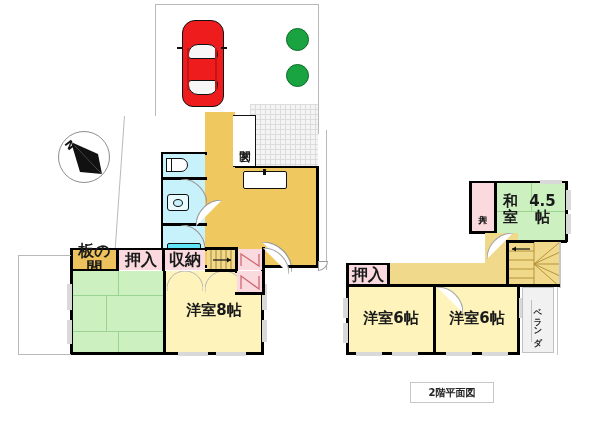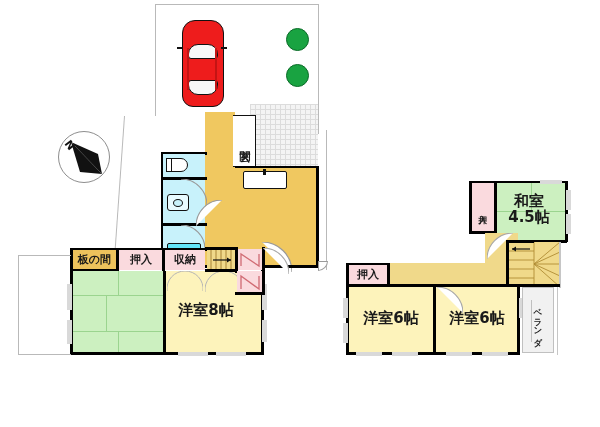--- a/index.html
+++ b/index.html
@@ -6,21 +6,21 @@
   body{width:600px;height:427px;position:relative;overflow:hidden;
        font-family:"DejaVu Sans","Liberation Sans",sans-serif;}
   #stage{position:absolute;left:0;top:0;width:600px;height:427px;background:#fff;}
 
   .abs{position:absolute;box-sizing:border-box;}
   .wall{background:#000;}
   .thin{background:#b9b9b9;}
   .room{display:flex;align-items:center;justify-content:center;
         text-align:center;color:#111;line-height:1.05;}
   .lbl{font-size:15px;font-weight:700;letter-spacing:0px;color:#1a1a1a;}
-  .lbl-sm{font-size:11px;font-weight:700;color:#1a1a1a;}
+  .lbl-sm{font-size:16px;font-weight:700;color:#1a1a1a;}
   .vlbl{writing-mode:vertical-rl;text-orientation:upright;font-size:11px;
         font-weight:700;color:#1a1a1a;line-height:1.0;}
   .vlbl-xs{writing-mode:vertical-rl;text-orientation:upright;font-size:8.5px;
         font-weight:700;color:#1a1a1a;line-height:1.0;}
 
   .tatami{background:#ccf0c0;}
   .wood{background:#fdf3bb;}
   .dk{background:#f0c860;}
   .closet{background:#fadade;}
   .ita{background:#edc25c;}
@@ -156,21 +156,21 @@
   <div class="tm" style="left:118px;top:331px;width:1px;height:22px;"></div>
   <div class="tm" style="left:106px;top:295px;width:1px;height:36px;"></div>
   <div class="abs wall" style="left:70px;top:248px;width:2.5px;height:107px;"></div>
   <div class="abs wall" style="left:70px;top:352px;width:96px;height:2.5px;"></div>
   <div class="abs wall" style="left:163px;top:271px;width:2.5px;height:84px;"></div>
 
   <div class="fx" style="left:67px;top:284px;width:5px;height:26px;"></div>
   <div class="fx" style="left:67px;top:320px;width:5px;height:24px;"></div>
 
   <div class="abs wood" style="left:166px;top:271px;width:96px;height:82px;"></div>
-  <div class="abs room" style="left:158px;top:300px;width:96px;height:22px;">
+  <div class="abs room" style="left:166px;top:300px;width:96px;height:22px;">
     <span class="lbl">洋室8帖</span>
   </div>
   <div class="abs wall" style="left:166px;top:352px;width:98px;height:2.5px;"></div>
   <div class="abs wall" style="left:261px;top:267px;width:2.5px;height:88px;"></div>
 
   <svg class="abs" style="left:167px;top:271px;width:36px;height:20px;" viewBox="0 0 36 20">
     <path d="M0,20 A18,18 0 0,1 18,0" fill="none" stroke="#b5b5b5" stroke-width="1"></path>
     <path d="M36,20 A18,18 0 0,0 18,0" fill="none" stroke="#b5b5b5" stroke-width="1"></path>
   </svg>
   <svg class="abs" style="left:205px;top:271px;width:38px;height:21px;" viewBox="0 0 38 21">
@@ -224,21 +224,21 @@
   <div class="abs" style="left:471px;top:185px;width:24px;height:46px;display:flex;align-items:center;justify-content:center;">
     <span class="vlbl-xs">押入</span>
   </div>
   <div class="abs wall" style="left:469px;top:181px;width:2.5px;height:52px;"></div>
   <div class="abs wall" style="left:494px;top:181px;width:2.5px;height:52px;"></div>
   <div class="abs wall" style="left:469px;top:231px;width:28px;height:2.5px;"></div>
 
   <div class="abs tatami" style="left:497px;top:183px;width:69px;height:57px;"></div>
   <div class="tm" style="left:497px;top:211px;width:69px;height:1px;"></div>
   <div class="tm" style="left:531px;top:183px;width:1px;height:28px;"></div>
-  <div class="abs room" style="left:497px;top:190px;width:64px;height:40px;flex-direction:column;">
+  <div class="abs room" style="left:497px;top:190px;width:64px;height:40px;flex-direction:row;">
     <span class="lbl">和室</span>
     <span class="lbl">4.5帖</span>
   </div>
   <div class="abs wall" style="left:565px;top:181px;width:2.5px;height:61px;"></div>
   <div class="abs wall" style="left:497px;top:240px;width:70px;height:2.5px;"></div>
   <div class="fx" style="left:566px;top:190px;width:5px;height:20px;"></div>
   <div class="fx" style="left:566px;top:214px;width:5px;height:20px;"></div>
   <div class="fx" style="left:540px;top:180px;width:22px;height:4px;"></div>
 
   <div class="abs stair" style="left:388px;top:263px;width:130px;height:22px;"></div>
@@ -303,14 +303,17 @@
   <div class="fx" style="left:446px;top:352px;width:26px;height:4px;"></div>
   <div class="fx" style="left:482px;top:352px;width:26px;height:4px;"></div>
 
   <div class="abs veranda" style="left:522px;top:287px;width:32px;height:66px;border:1.2px solid #c0c0c0;"></div>
   <div class="abs" style="left:522px;top:292px;width:32px;height:58px;display:flex;align-items:center;justify-content:center;">
     <span class="vlbl-xs">ベランダ</span>
   </div>
   <div class="abs thin" style="left:531px;top:300px;width:1px;height:42px;background:#bfbfbf;"></div>
   <div class="abs thin" style="left:557px;top:287px;width:1px;height:68px;background:#c6c6c6;"></div>
 
+  <div class="caption" style="left:410px;top:382px;width:82px;height:19px;">
+    <span>2階平面図</span>
+  </div>
 
 </div>
 
 </body></html>

